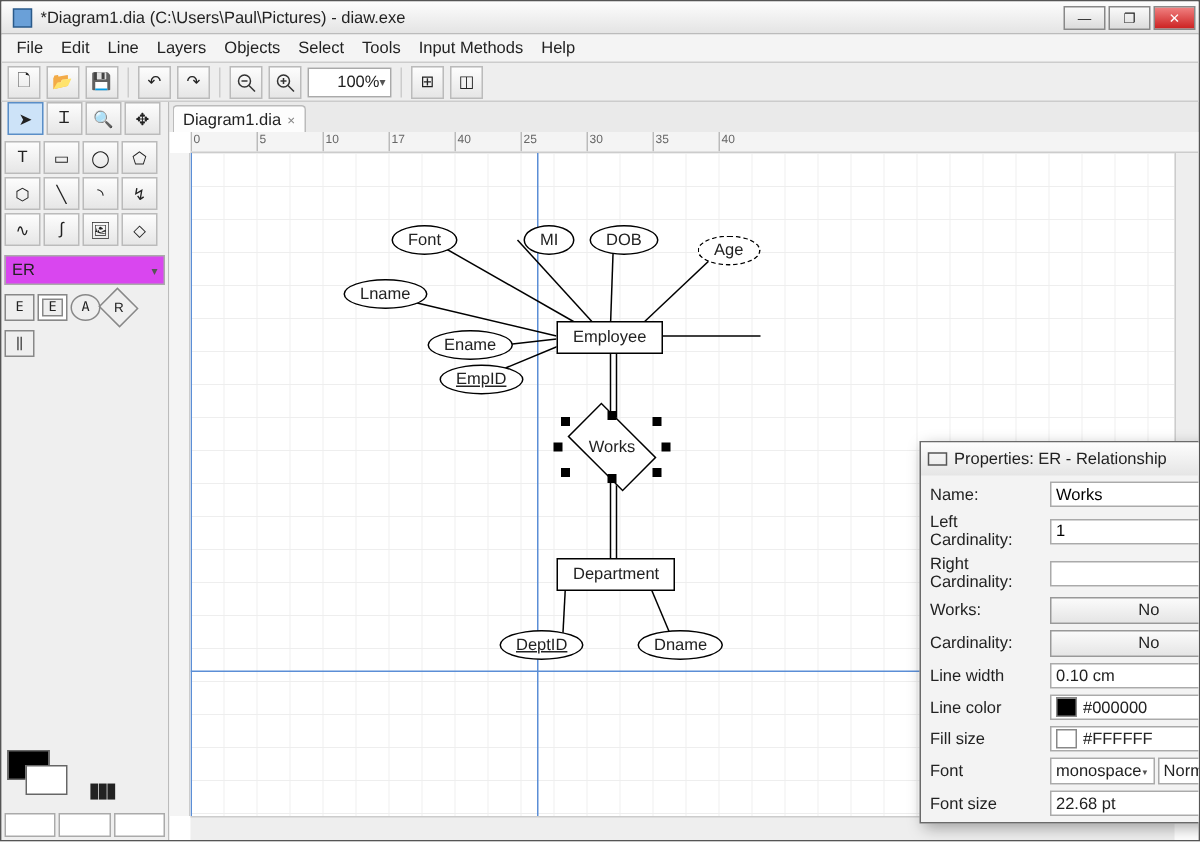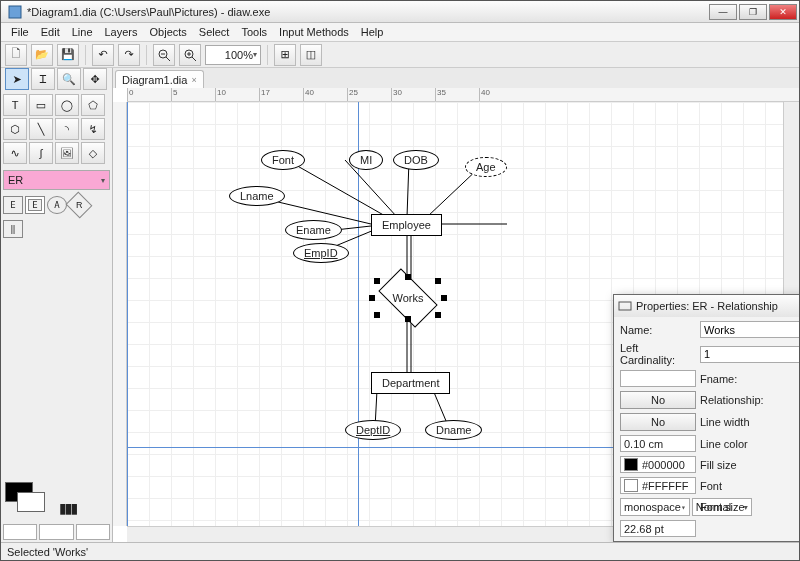--- a/index.html
+++ b/index.html
@@ -19,21 +19,21 @@
   .tbtn { width:22px; height:22px; border:1px solid #bbb; background:linear-gradient(#fdfdfd,#e6e6e6); display:flex; align-items:center; justify-content:center; font-size:11px; }
   .tsep { width:1px; height:20px; background:#ccc; margin:0 2px; }
   .zoom-combo { width:56px; height:20px; border:1px solid #aaa; background:#fff; padding:0 3px; display:flex; align-items:center; justify-content:flex-end; font-size:11px; }
   .zoom-combo::after { content:"▾"; font-size:8px; color:#555; }
   
   .main { flex:1; display:flex; overflow:hidden; }
   .left-panel { width:112px; background:#efefef; border-right:1px solid #bbb; display:flex; flex-direction:column; padding:2px; gap:2px; }
   .tool-grid { display:grid; grid-template-columns:repeat(4,24px); gap:2px; margin-top:2px; }
   .tool { width:24px; height:22px; border:1px solid #bbb; background:linear-gradient(#fdfdfd,#e6e6e6); display:flex; align-items:center; justify-content:center; font-size:11px; }
   .tool.sel { background:#cde3f8; border-color:#5a8ec7; }
-  .sheet-combo { height:20px; border:1px solid #aaa; background:#f9a8d4; margin-top:4px; display:flex; align-items:center; justify-content:space-between; padding:0 4px;}
+  .sheet-combo { height:20px; border:1px solid #aaa; background:#d946ef; margin-top:4px; display:flex; align-items:center; justify-content:space-between; padding:0 4px;}
   .sheet-combo::after { content:"▾"; font-size:8px; color:#555; }
   .shape-row { display:flex; gap:2px; margin-top:4px; }
   .shape { width:20px; height:18px; border:1px solid #888; display:flex; align-items:center; justify-content:center; font-size:9px; font-family:monospace; }
   .swatch-wrap { position:relative; width:46px; height:34px; }
   .swatch-wrap .a { position:absolute; left:0; top:0; width:28px; height:20px; background:#000; border:1px solid #666; }
   .swatch-wrap .b { position:absolute; left:12px; top:10px; width:28px; height:20px; background:#fff; border:1px solid #666; }
   .line-styles { display:flex; flex-direction:column; gap:2px; font-size:14px; letter-spacing:-2px; }
   .arrow-row { display:grid; grid-template-columns:1fr 1fr 1fr; gap:2px; margin-top:4px; }
   .arrow-cell { height:16px; border:1px solid #aaa; background:#fff; }
   
@@ -239,21 +239,21 @@
             <line x1="314" y1="122" x2="380" y2="122" stroke="#000"></line>
           </svg>
 
           <div class="attr" style="left:134px;top:48px"><span>Font</span></div>
           <div class="attr" style="left:222px;top:48px"><span>MI</span></div>
           <div class="attr" style="left:266px;top:48px"><span>DOB</span></div>
           <div class="attr derived" style="left:338px;top:55px"><span>Age</span></div>
           <div class="attr" style="left:102px;top:84px"><span>Lname</span></div>
           <div class="attr" style="left:158px;top:118px"><span>Ename</span></div>
           <div class="attr key" style="left:166px;top:141px"><span>EmpID</span></div>
-          <div class="attr key" style="left:218px;top:318px"><span>DeptID</span></div>
+          <div class="attr key" style="left:206px;top:318px"><span>DeptID</span></div>
           <div class="attr" style="left:298px;top:318px"><span>Dname</span></div>
 
           <div class="entity" style="left:244px;top:112px"><span>Employee</span></div>
           <div class="entity" style="left:244px;top:270px"><span>Department</span></div>
 
           <div class="rel" style="left:255px;top:180px">
             <div class="diamond"></div>
             <div class="lbl">
                 <span>Works</span>
               </div>
@@ -280,26 +280,27 @@
             <div class="t">Properties: ER - Relationship</div>
 
           </div>
           <div class="body">
             <div>Name:</div>
             <input type="text" value="Works" style="">
 
             <div>Left Cardinality:</div>
             <input type="text" value="1" style="">
 
+            <div>Right Cardinality:</div>
             <input type="text" value="" style="">
 
-            <div>Fname:</div>
+            <div>Works:</div>
             <div class="btnfield">No</div>
 
-            <div>Relationship:</div>
+            <div>Cardinality:</div>
             <div class="btnfield">No</div>
 
             <div>Line width</div>
             <div class="spin">
               <div class="valfield" style="flex:1">0.10 cm</div>
 
             </div>
 
             <div>Line color</div>
             <div class="spin">
@@ -335,17 +336,14 @@
 
             </div>
 
           </div>
         </div>
 
       </div>
     </div>
   </div>
 
-  <div class="status">
-    <span>Selected 'Works'</span>
-  </div>
 
 </div>
 
 </body></html>

